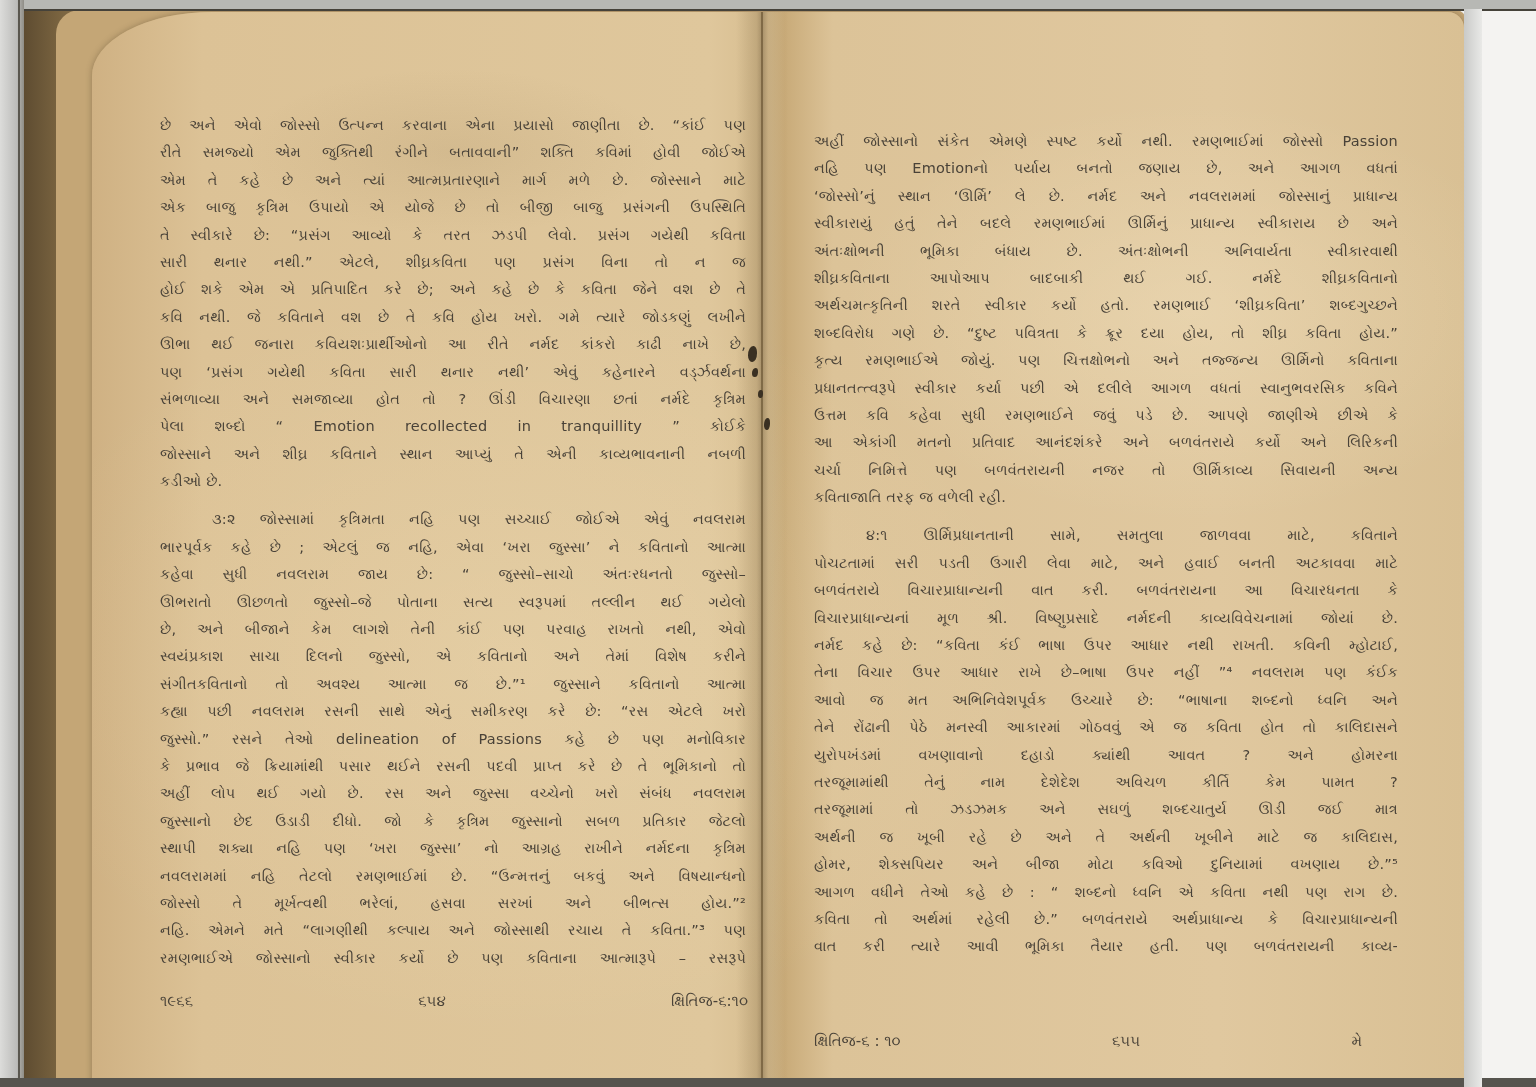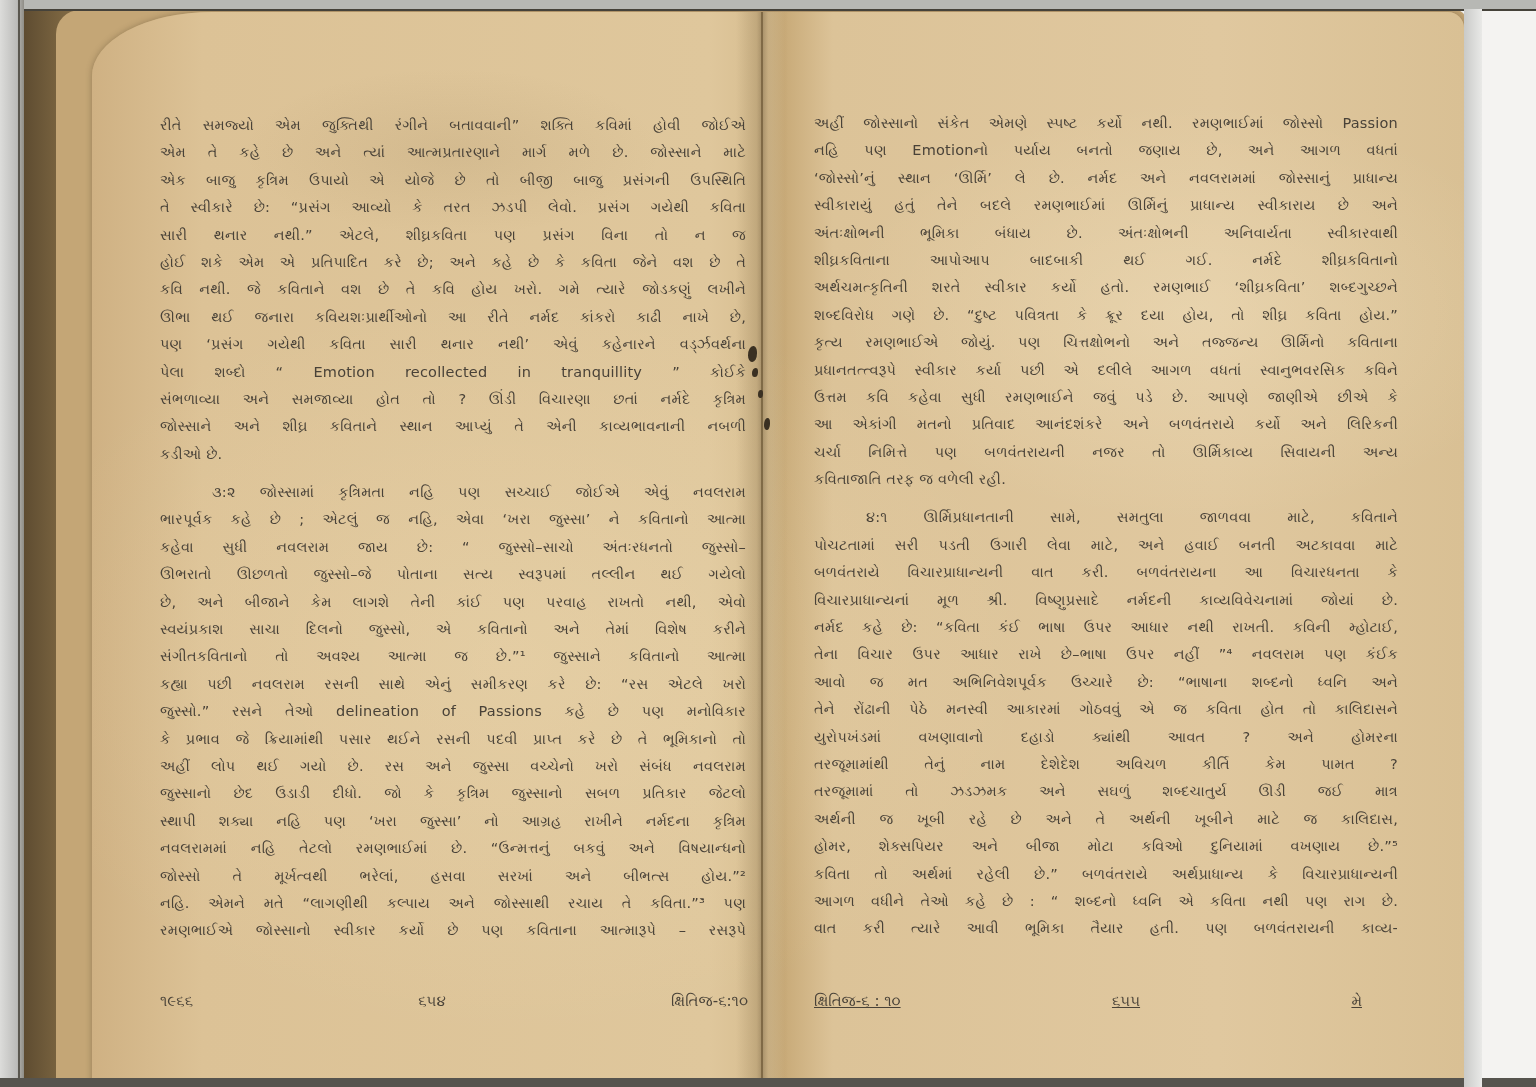--- a/index.html
+++ b/index.html
@@ -25,63 +25,64 @@
      border-radius:120px 16px 0 0 / 64px 16px 0 0;
      box-shadow:0 0 6px rgba(60,50,30,.35);}
   .gutter{position:absolute;left:736px;top:12px;width:52px;height:1075px;
      background:linear-gradient(90deg,transparent,rgba(100,78,42,.20) 40%,rgba(72,55,28,.34) 50%,rgba(100,78,42,.14) 62%,transparent);}
   .gutter-line{position:absolute;left:761px;top:12px;width:2px;height:1075px;background:rgba(92,72,40,.55);}
   .ink-speck{position:absolute;background:#3a3022;border-radius:60% 40% 55% 45%;}
 
   
   .text-block{position:absolute;color:#494238;}
   .text-left{left:160px;top:112px;width:586px;}
-  .text-right{left:814px;top:110px;width:584px;}
+  .text-right{left:814px;top:128px;width:584px;}
   .para{margin:0;}
   .para + .para{margin-top:11px;}
   .line{font-size:14.5px;line-height:27.4px;height:27.4px;overflow:hidden;
         text-align:justify;text-align-last:justify;letter-spacing:.2px;}
   .line.indent{text-indent:52px;}
   .line.last{text-align-last:left;}
 
   .footer{position:absolute;display:flex;justify-content:space-between;align-items:baseline;
           font-size:15px;color:#494238;}
   .footer-left{left:160px;top:992px;width:588px;}
-  .footer-right{left:814px;top:992px;width:548px;text-decoration:underline;}
+  .footer-right{left:814px;top:1032px;width:548px;}
   .footer span{white-space:nowrap;}
 </style>
 </head>
 <body>
 
 <div class="stage">
 
   <div class="cover-edge"></div>
   <div class="page-under"></div>
   <div class="page-main"></div>
   <div class="gutter"></div>
   <div class="gutter-line"></div>
 
   <div class="ink-speck" style="left:748px;top:346px;width:9px;height:16px;"></div>
   <div class="ink-speck" style="left:752px;top:368px;width:6px;height:9px;"></div>
   <div class="ink-speck" style="left:758px;top:390px;width:5px;height:8px;"></div>
   <div class="ink-speck" style="left:764px;top:418px;width:6px;height:12px;"></div>
 
   <div class="text-block text-left">
       <div class="para">
+        <div class="line">છે અને એવો જોસ્સો ઉત્પન્ન કરવાના એના પ્રયાસો જાણીતા છે. “કાંઈ પણ</div>
         <div class="line">રીતે સમજ્યો એમ જુક્તિથી રંગીને બતાવવાની” શક્તિ કવિમાં હોવી જોઈએ</div>
         <div class="line">એમ તે કહે છે અને ત્યાં આત્મપ્રતારણાને માર્ગ મળે છે. જોસ્સાને માટે</div>
         <div class="line">એક બાજુ કૃત્રિમ ઉપાયો એ યોજે છે તો બીજી બાજુ પ્રસંગની ઉપસ્થિતિ</div>
         <div class="line">તે સ્વીકારે છે: “પ્રસંગ આવ્યો કે તરત ઝડપી લેવો. પ્રસંગ ગયેથી કવિતા</div>
         <div class="line">સારી થનાર નથી.” એટલે, શીઘ્રકવિતા પણ પ્રસંગ વિના તો ન જ</div>
         <div class="line">હોઈ શકે એમ એ પ્રતિપાદિત કરે છે; અને કહે છે કે કવિતા જેને વશ છે તે</div>
         <div class="line">કવિ નથી. જે કવિતાને વશ છે તે કવિ હોય ખરો. ગમે ત્યારે જોડકણું લખીને</div>
         <div class="line">ઊભા થઈ જનારા કવિયશઃપ્રાર્થીઓનો આ રીતે નર્મદ કાંકરો કાઢી નાખે છે,</div>
         <div class="line">પણ ‘પ્રસંગ ગયેથી કવિતા સારી થનાર નથી’ એવું કહેનારને વર્ડ્ઝવર્થના</div>
+        <div class="line">સંભળાવ્યા અને સમજાવ્યા હોત તો ? ઊંડી વિચારણા છતાં નર્મદે કૃત્રિમ</div>
         <div class="line">પેલા શબ્દો “ Emotion recollected in tranquillity ” કોઈકે</div>
-        <div class="line">સંભળાવ્યા અને સમજાવ્યા હોત તો ? ઊંડી વિચારણા છતાં નર્મદે કૃત્રિમ</div>
         <div class="line">જોસ્સાને અને શીઘ્ર કવિતાને સ્થાન આપ્યું તે એની કાવ્યભાવનાની નબળી</div>
         <div class="line last">કડીઓ છે.</div>
       </div>
       <div class="para">
         <div class="line indent">૩:૨ જોસ્સામાં કૃત્રિમતા નહિ પણ સચ્ચાઈ જોઈએ એવું નવલરામ</div>
         <div class="line">ભારપૂર્વક કહે છે ; એટલું જ નહિ, એવા ‘ખરા જુસ્સા’ ને કવિતાનો આત્મા</div>
         <div class="line">કહેવા સુધી નવલરામ જાય છે: “ જુસ્સો–સાચો અંતઃરધનતો જુસ્સો–</div>
         <div class="line">ઊભરાતો ઊછળતો જુસ્સો–જે પોતાના સત્ય સ્વરૂપમાં તલ્લીન થઈ ગયેલો</div>
         <div class="line">છે, અને બીજાને કેમ લાગશે તેની કાંઈ પણ પરવાહ રાખતો નથી, એવો</div>
         <div class="line">સ્વયંપ્રકાશ સાચા દિલનો જુસ્સો, એ કવિતાનો અને તેમાં વિશેષ કરીને</div>
@@ -123,22 +124,22 @@
         <div class="line">વિચારપ્રાધાન્યનાં મૂળ શ્રી. વિષ્ણુપ્રસાદે નર્મદની કાવ્યવિવેચનામાં જોયાં છે.</div>
         <div class="line">નર્મદ કહે છે: “કવિતા કંઈ ભાષા ઉપર આધાર નથી રાખતી. કવિની મ્હોટાઈ,</div>
         <div class="line">તેના વિચાર ઉપર આધાર રાખે છે–ભાષા ઉપર નહીં ”⁴ નવલરામ પણ કંઈક</div>
         <div class="line">આવો જ મત અભિનિવેશપૂર્વક ઉચ્ચારે છે: “ભાષાના શબ્દનો ધ્વનિ અને</div>
         <div class="line">તેને રોંઢાની પેઠે મનસ્વી આકારમાં ગોઠવવું એ જ કવિતા હોત તો કાલિદાસને</div>
         <div class="line">યુરોપખંડમાં વખણાવાનો દહાડો ક્યાંથી આવત ? અને હોમરના</div>
         <div class="line">તરજૂમામાંથી તેનું નામ દેશેદેશ અવિચળ કીર્તિ કેમ પામત ?</div>
         <div class="line">તરજૂમામાં તો ઝડઝમક અને સઘળું શબ્દચાતુર્ય ઊડી જઈ માત્ર</div>
         <div class="line">અર્થની જ ખૂબી રહે છે અને તે અર્થની ખૂબીને માટે જ કાલિદાસ,</div>
         <div class="line">હોમર, શેક્સપિયર અને બીજા મોટા કવિઓ દુનિયામાં વખણાય છે.”⁵</div>
+        <div class="line">આગળ વધીને તેઓ કહે છે : “ શબ્દનો ધ્વનિ એ કવિતા નથી પણ રાગ છે.</div>
         <div class="line">કવિતા તો અર્થમાં રહેલી છે.” બળવંતરાયે અર્થપ્રાધાન્ય કે વિચારપ્રાધાન્યની</div>
-        <div class="line">આગળ વધીને તેઓ કહે છે : “ શબ્દનો ધ્વનિ એ કવિતા નથી પણ રાગ છે.</div>
         <div class="line">વાત કરી ત્યારે આવી ભૂમિકા તૈયાર હતી. પણ બળવંતરાયની કાવ્ય-</div>
       </div>
     </div>
 
   <div class="footer footer-left">
     <span>૧૯૬૬</span>
     <span>૬૫૪</span>
     <span>ક્ષિતિજ-૬:૧૦</span>
   </div>
 

